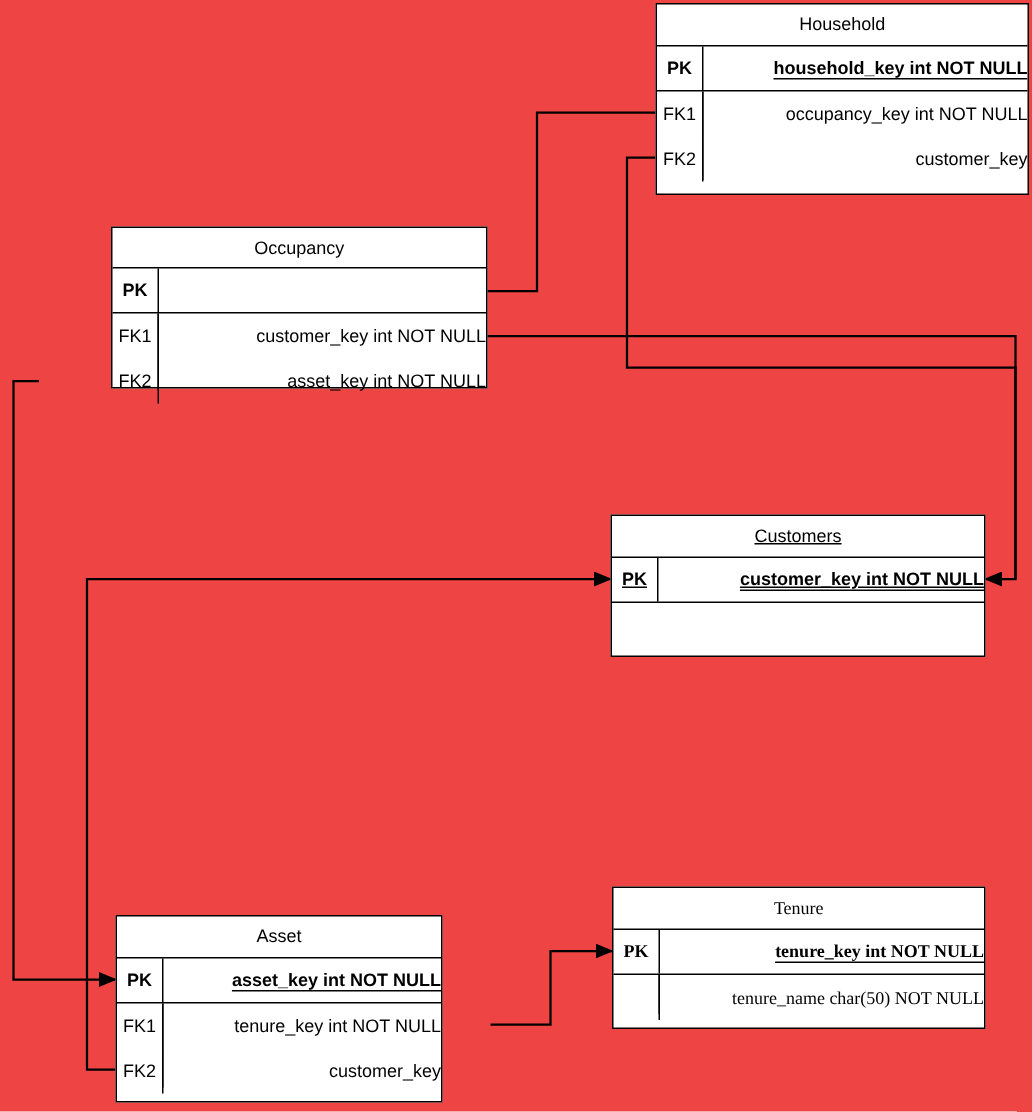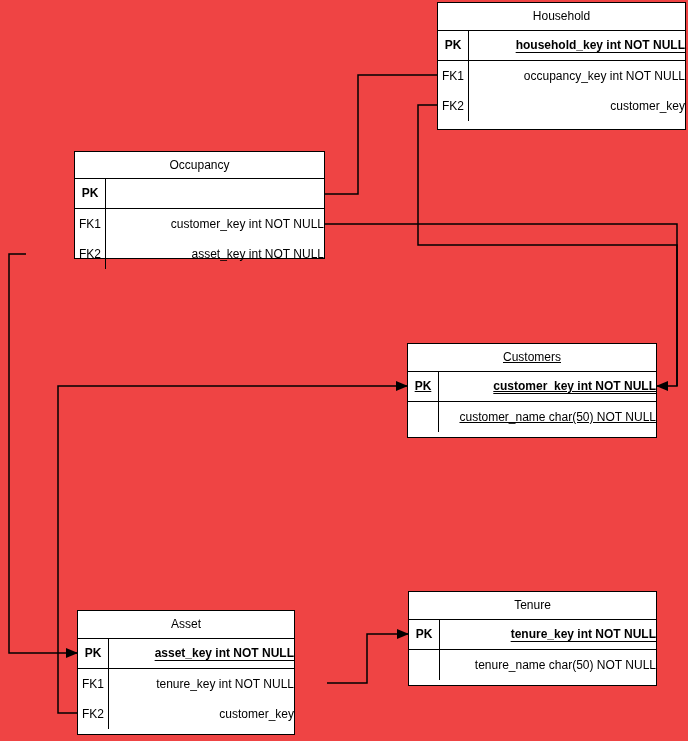--- a/index.html
+++ b/index.html
@@ -87,21 +87,21 @@
     content: "";
     position: absolute;
     left: 29.5px;
     top: 0;
     bottom: 9px;
     border-left: 1.5px solid #000000;
   }
   #entity-household { left: 437px; top: 2px;   width: 249px; height: 128px; }
   #entity-occupancy { left: 26px;  top: 151px; width: 251px; height: 108px; margin-left: 48px; }
   #entity-customers { left: 407px; top: 343px; width: 250px; height: 95px; text-decoration: underline; }
-  #entity-tenure    { left: 408px; top: 591px; width: 249px; height: 95px; }
+  #entity-tenure    { left: 408px; top: 591px; width: 249px; height: 95px; font-family: Liberation Serif, serif; }
   #entity-asset     { left: 77px;  top: 610px; width: 218px; height: 125px; }
 </style>
 </head>
 <body>
 
 <div id="canvas">
 
   <svg id="connector-layer" viewBox="0 0 688 741" xmlns="http://www.w3.org/2000/svg">
     <defs>
       <marker id="arrowhead" markerUnits="userSpaceOnUse" markerWidth="12" markerHeight="10" refX="11" refY="5" orient="auto">
@@ -150,26 +150,20 @@
       </div>
     </div>
   </div>
 
   <div class="entity" id="entity-customers">
     <div class="entity-title">Customers</div>
     <div class="row pk-row">
       <span class="key-cell">PK</span>
       <span class="field-cell pk-field">customer_key int NOT NULL</span>
     </div>
-    <div class="entity-body">
-      <div class="row">
-        <span class="key-cell"></span>
-        <span class="field-cell">customer_name char(50) NOT NULL</span>
-      </div>
-    </div>
   </div>
 
   <div class="entity" id="entity-tenure">
     <div class="entity-title">Tenure</div>
     <div class="row pk-row">
       <span class="key-cell">PK</span>
       <span class="field-cell pk-field">tenure_key int NOT NULL</span>
     </div>
     <div class="entity-body">
       <div class="row">

